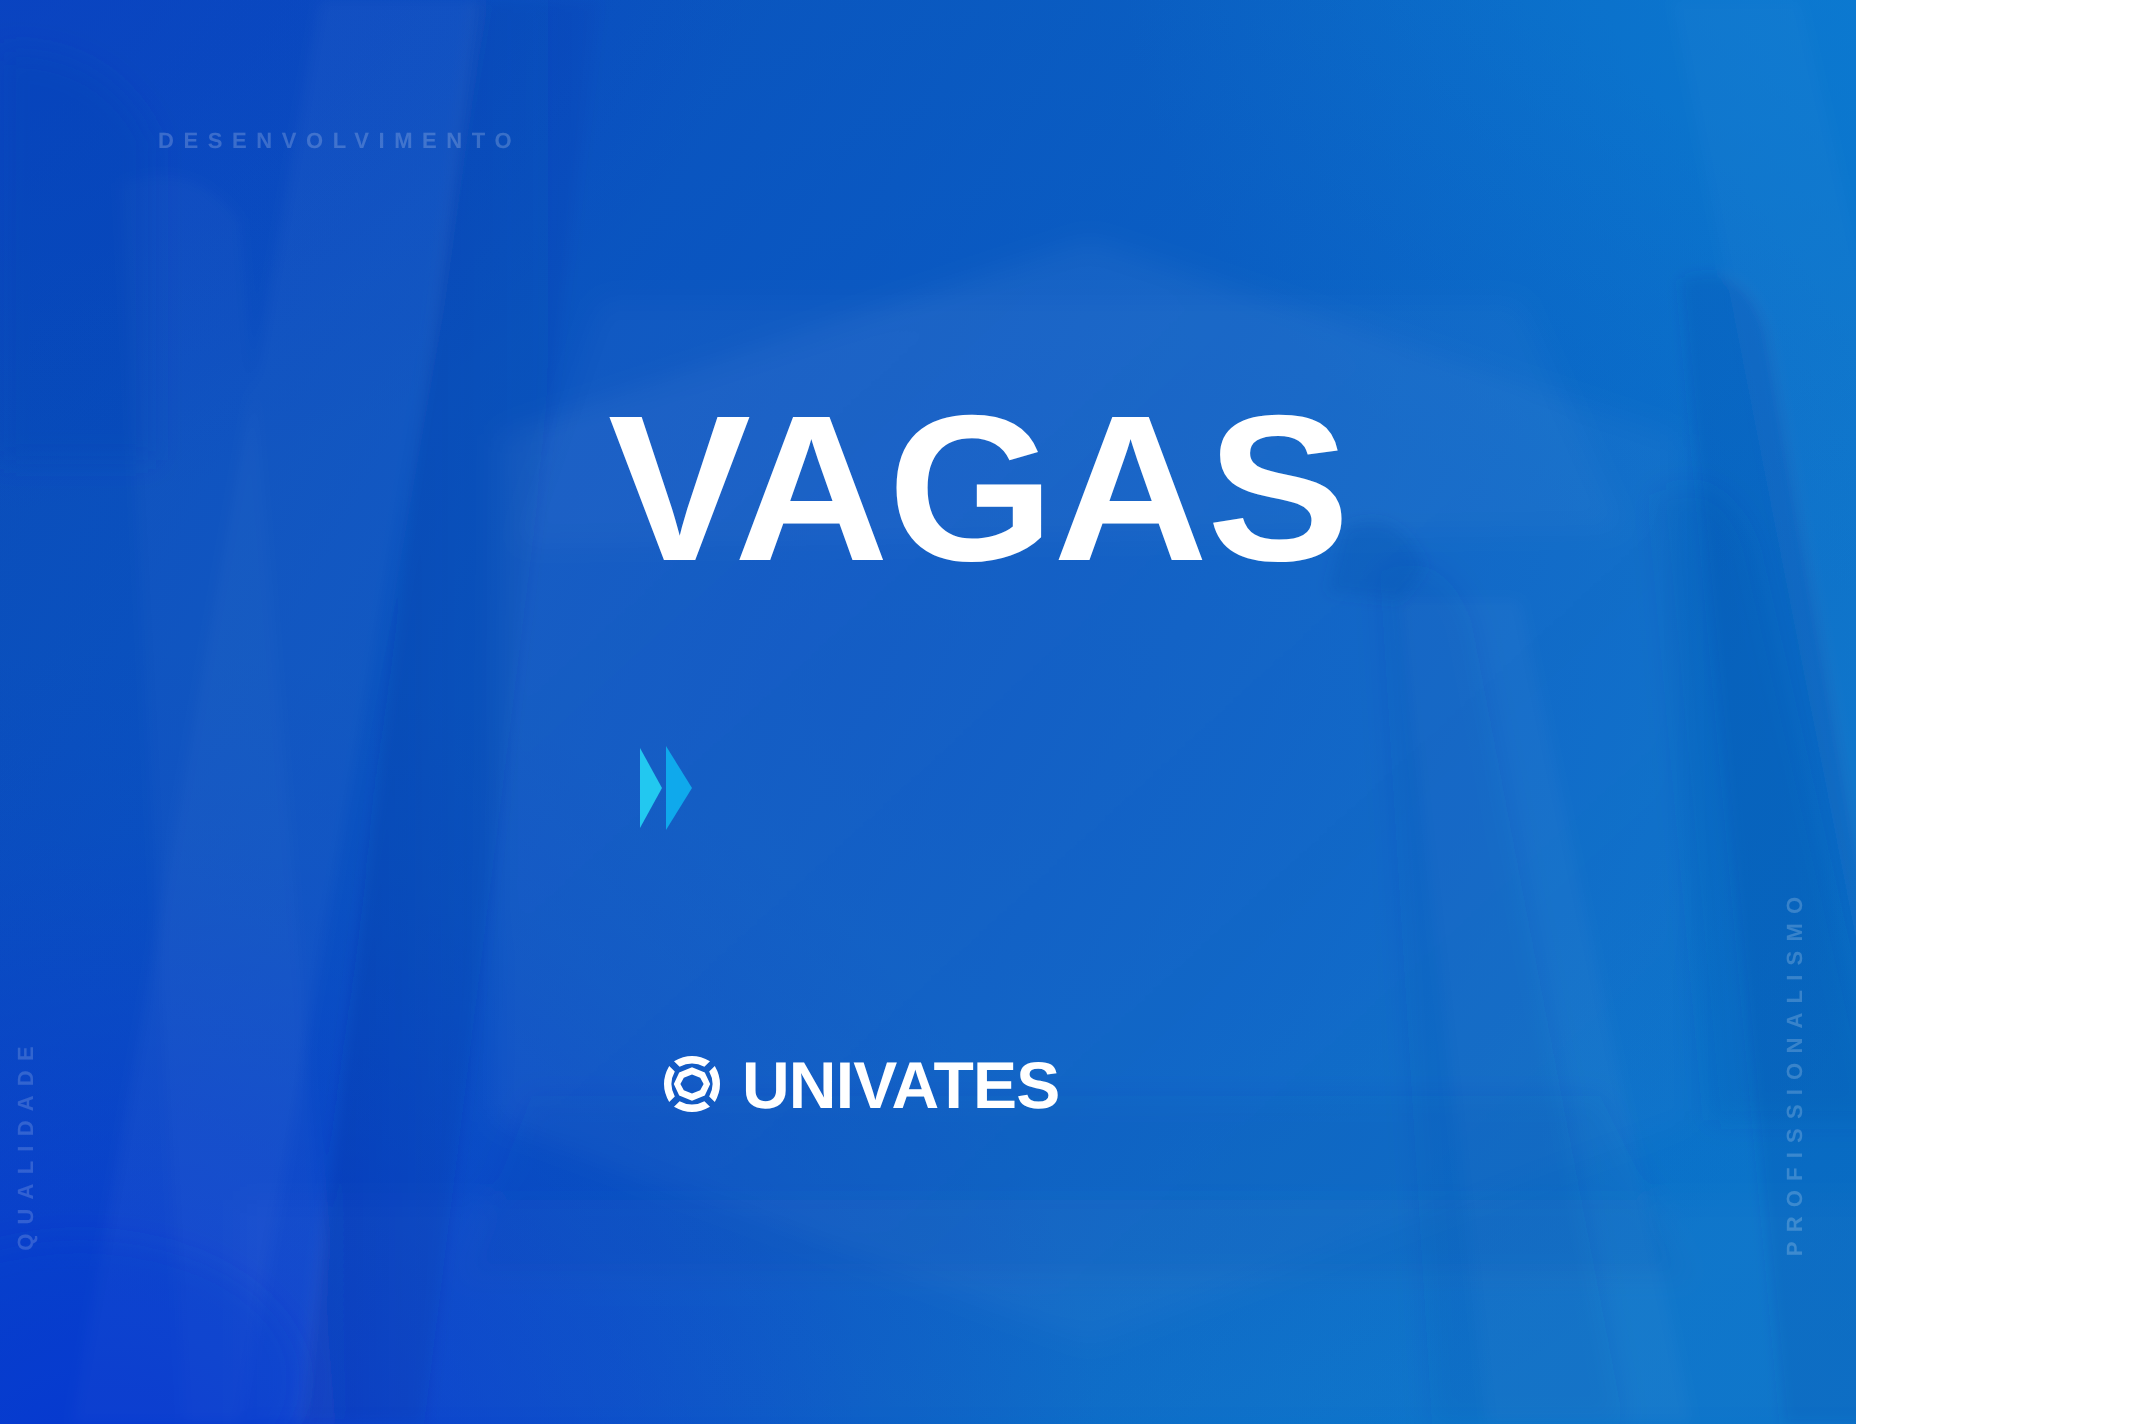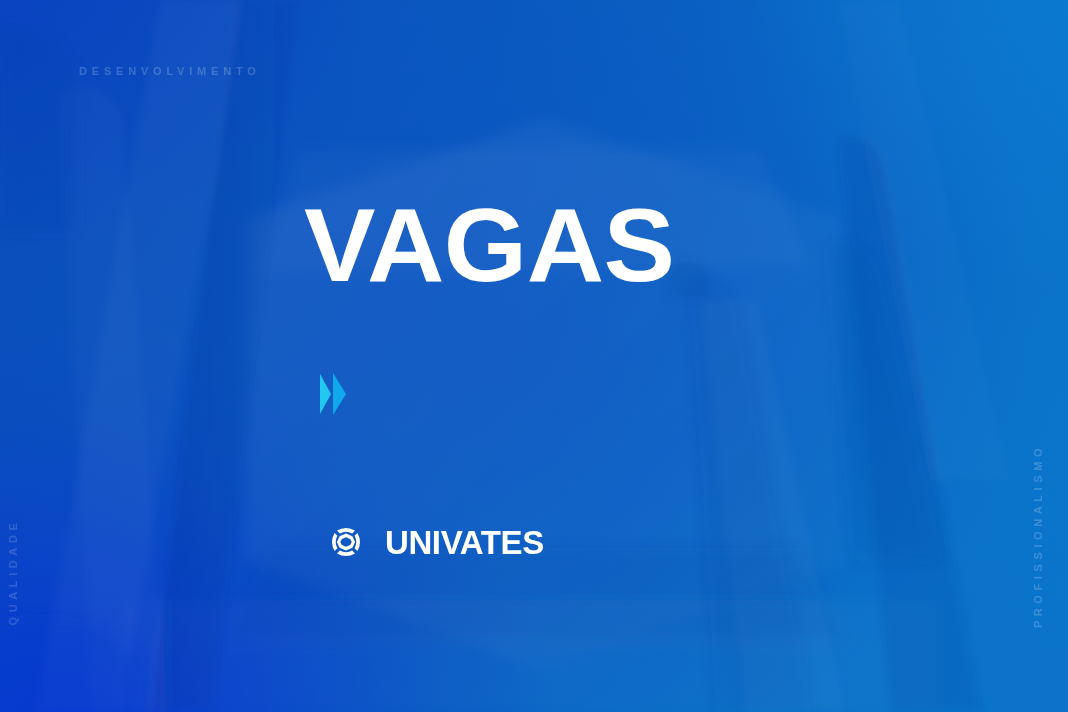--- a/index.html
+++ b/index.html
@@ -2,21 +2,21 @@
 <html><head>
 <meta charset="utf-8">
 <style>
   html, body {
     margin: 0;
     padding: 0;
     background: #ffffff;
   }
   #poster {
     position: relative;
-    width: 1068px;
+    width: 928px;
     height: 712px;
     overflow: hidden;
     font-family: "Liberation Sans", sans-serif;
     background: #be185d;
   }
 
   
   .bg-base {
     position: absolute;
     inset: 0;
@@ -167,21 +167,21 @@
   }
   .subhead .line { display: block; white-space: nowrap; }
 
   
   .logo {
     position: absolute;
     left: 325px;
     top: 521px;
     display: flex;
     align-items: center;
-    gap: 18px;
+    gap: 4px;
   }
   .logo-mark { width: 42px; height: 42px; flex: 0 0 auto; }
   .logo-mark svg { display: block; }
   .logo-word {
     color: #ffffff;
     font-size: 33px;
     font-weight: 700;
     letter-spacing: -0.4px;
     line-height: 1;
     white-space: nowrap;

